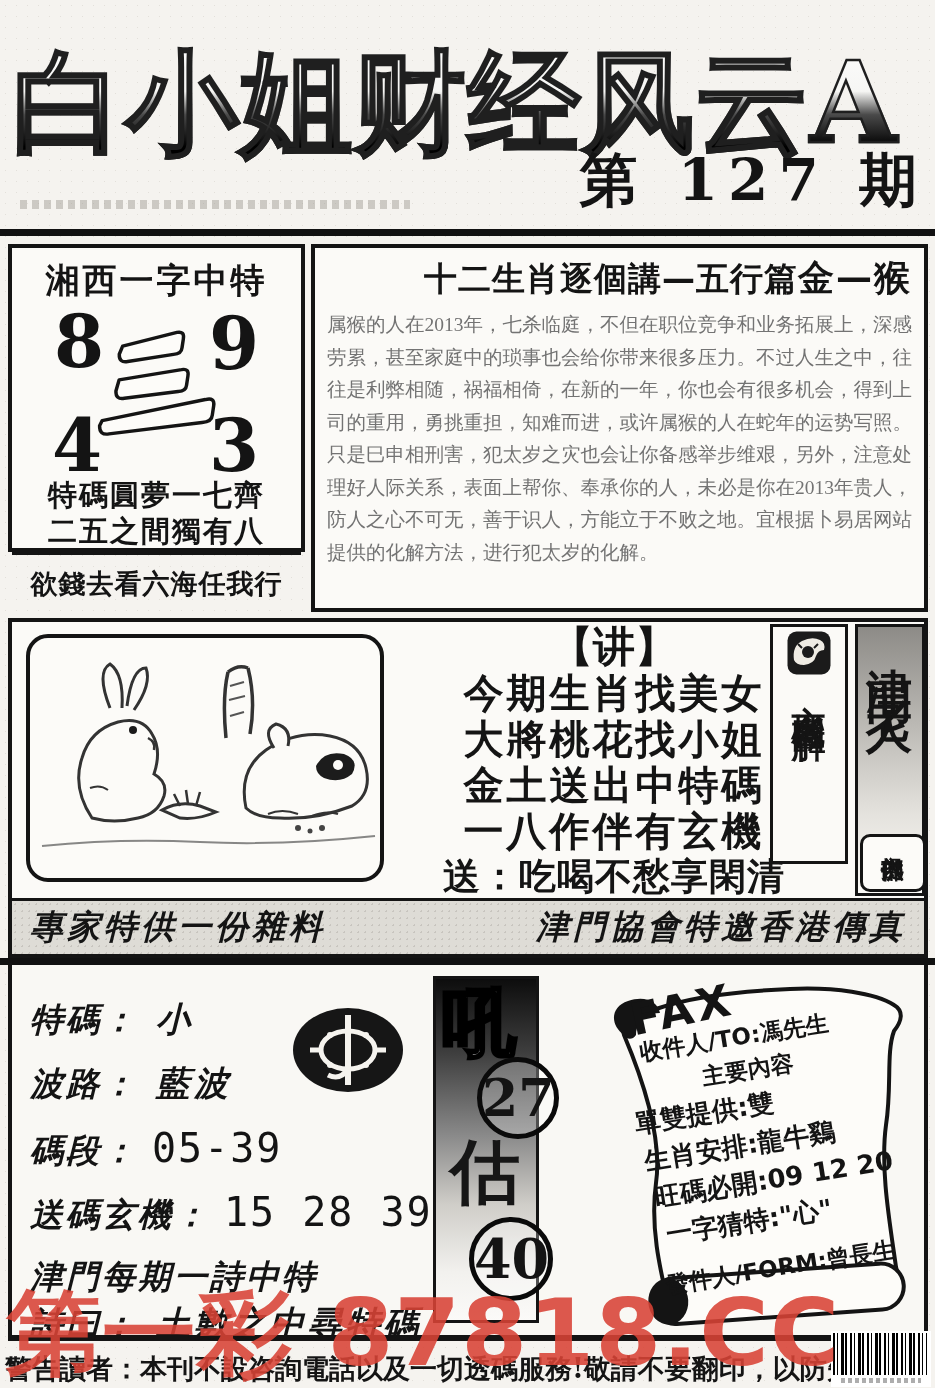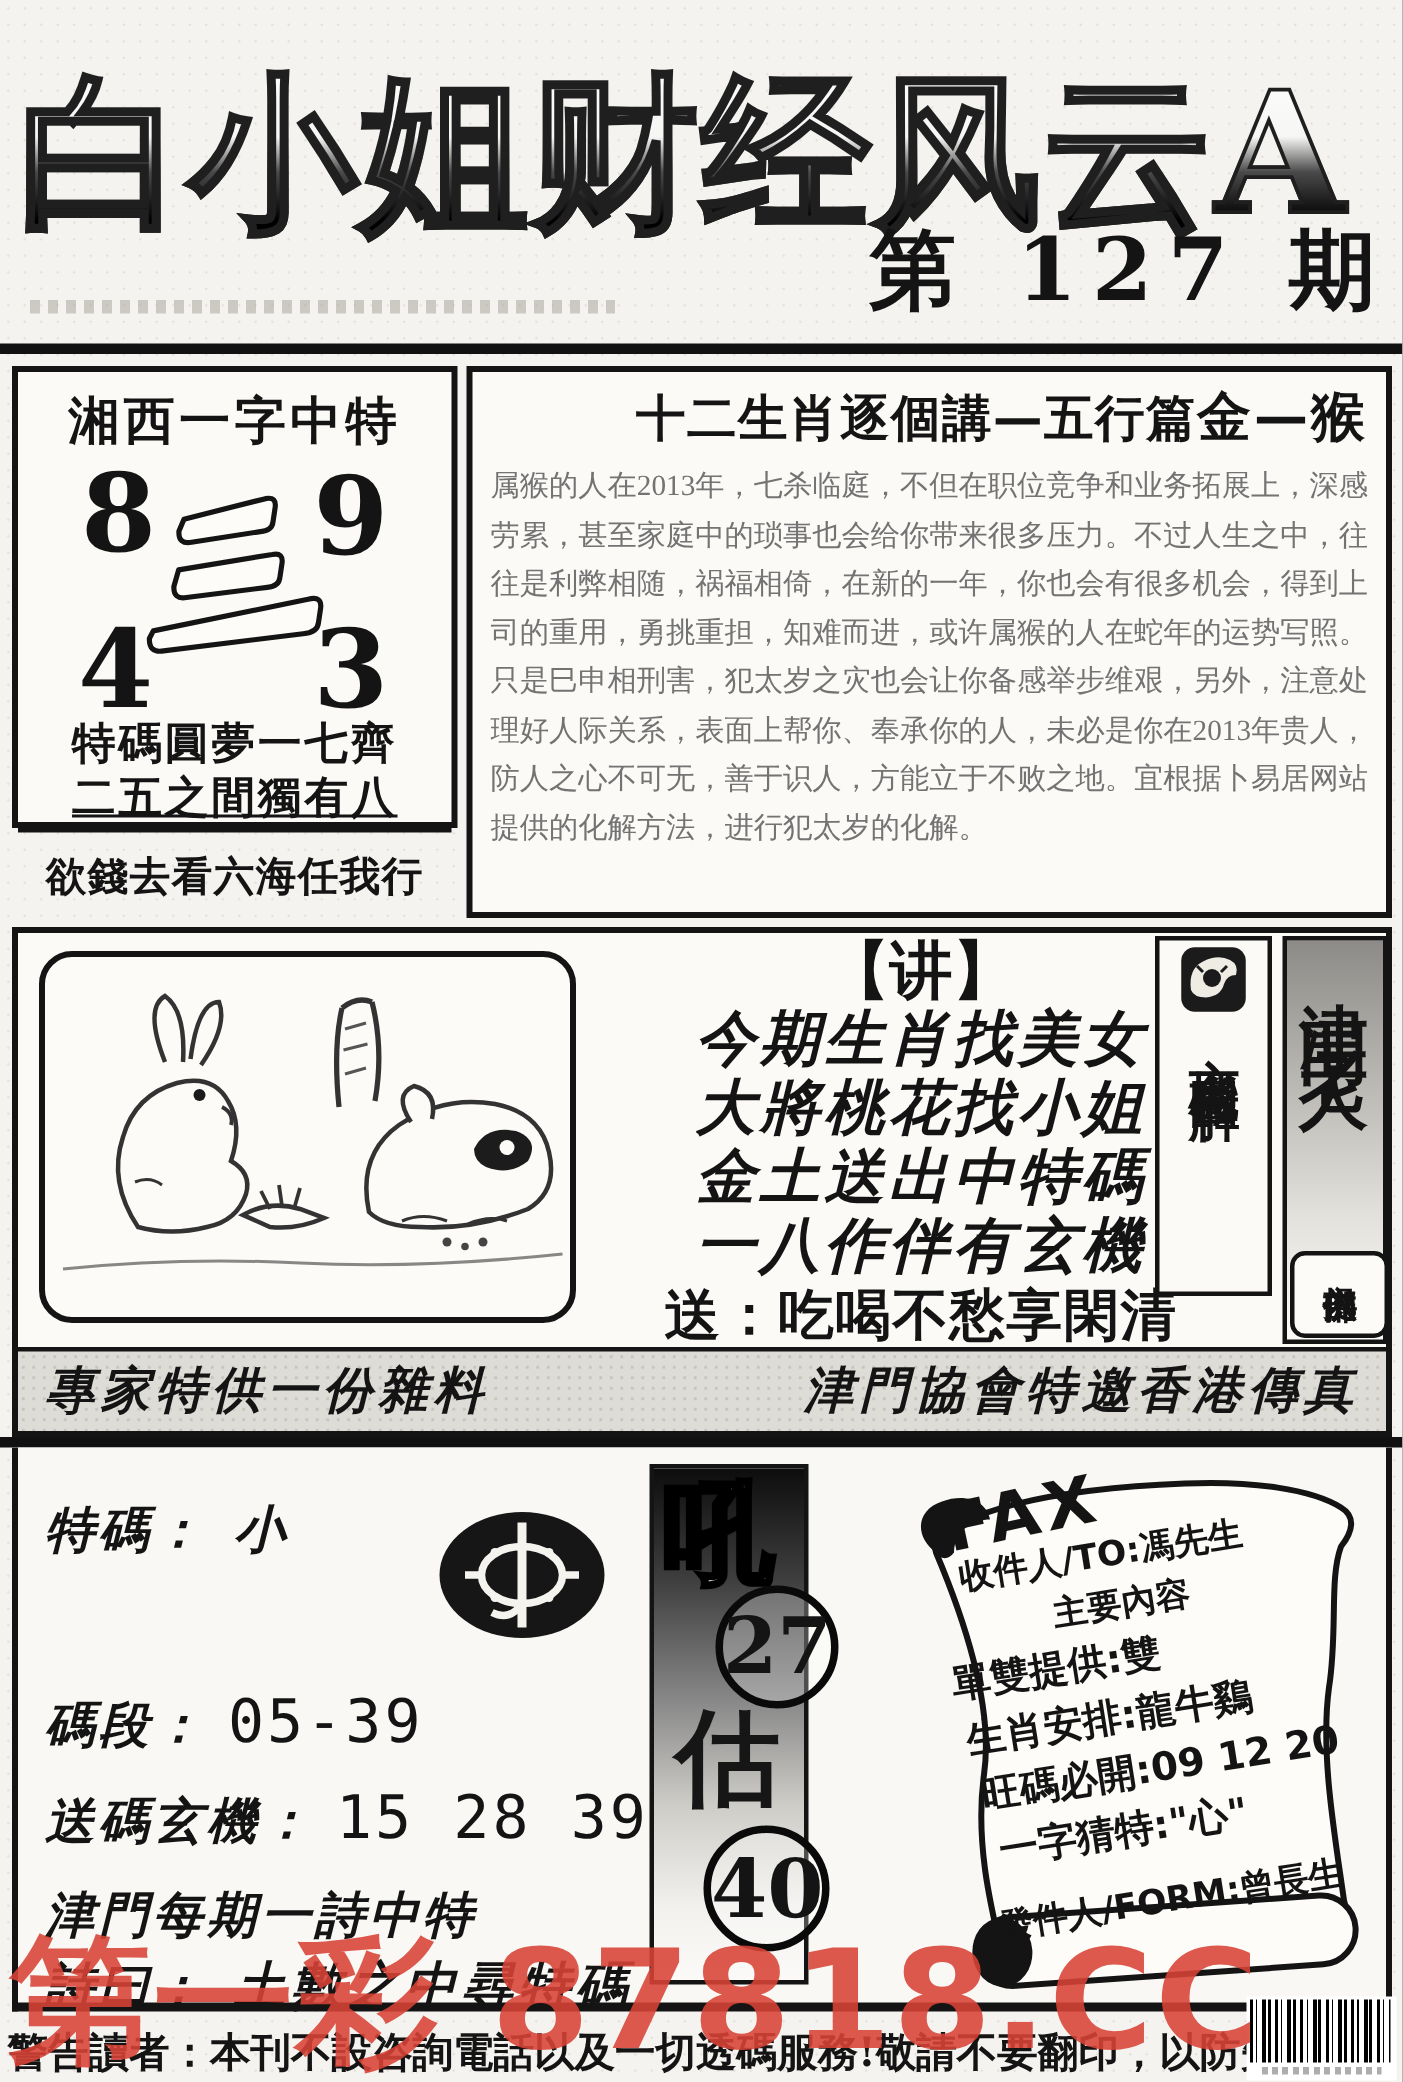--- a/index.html
+++ b/index.html
@@ -38,39 +38,39 @@
   .box{border:4px solid #141414;background:#fbfaf7;box-sizing:border-box;}
   .box-xiangxi{left:8px;top:244px;width:297px;height:308px;}
   .xx-title{left:0;right:0;top:10px;text-align:center;font-weight:900;font-size:34px;
     letter-spacing:3px;font-family:"DejaVu Serif", serif;}
   .xx-num{font-family:"DejaVu Serif", serif;font-weight:600;font-size:72px;line-height:1;}
   .xx-n8{left:42px;top:58px;} .xx-n9{right:42px;top:60px;}
   .xx-n4{left:40px;top:162px;} .xx-n3{right:42px;top:162px;}
   .xx-san{left:76px;top:74px;width:142px;height:128px;}
   .xx-line{left:0;right:0;text-align:center;font-weight:800;font-size:29px;letter-spacing:2px;
     font-family:"DejaVu Serif", serif;}
-  .xx-line1{top:228px;} .xx-line2{top:264px;text-decoration:underline;}
+  .xx-line1{top:228px;} .xx-line2{top:264px;}
   .xx-divider{left:0;right:0;top:302px;height:5px;background:#141414;}
   .xx-footer{left:0;right:0;top:318px;text-align:center;font-weight:800;font-size:27px;
     letter-spacing:1px;font-family:"DejaVu Serif", serif;}
 
   
   .box-article{left:311px;top:244px;width:617px;height:368px;padding:6px 12px;}
   .art-head{display:flex;justify-content:flex-end;align-items:baseline;}
   .art-title{font-weight:900;font-size:33px;letter-spacing:1px;font-family:"DejaVu Sans", sans-serif;}
   .art-tag{font-weight:900;font-size:36px;letter-spacing:2px;font-family:"DejaVu Sans", sans-serif;}
   .art-body{margin-top:6px;font-size:19.5px;line-height:32.5px;text-align:justify;color:#737373;}
 
   
   .box-hint{left:8px;top:618px;width:920px;height:340px;}
   .rabbit-frame{left:14px;top:12px;width:358px;height:248px;border:4px solid #141414;
     border-radius:22px;overflow:hidden;background:#fcfbf8;box-sizing:border-box;}
   .poem{left:382px;top:2px;width:440px;text-align:center;font-family:"DejaVu Serif", serif;}
   .poem-heading{font-weight:900;font-size:42px;line-height:46px;}
-  .poem-line{font-weight:600;font-size:40px;line-height:46px;letter-spacing:3px;font-style:italic;}
+  .poem-line{font-weight:600;font-size:40px;line-height:46px;letter-spacing:3px;}
   .send-line{font-weight:600;font-size:37px;line-height:44px;letter-spacing:1px;}
   .banner-xuanji{left:758px;top:2px;width:78px;height:240px;border:3px solid #141414;
     background:#fbfaf7;display:flex;flex-direction:column;align-items:center;z-index:2;box-sizing:border-box;}
   .seal{width:46px;height:46px;margin-top:3px;}
   .xuanji-label{writing-mode:vertical-rl;font-weight:900;font-size:34px;letter-spacing:8px;
     margin-top:2px;font-family:"DejaVu Serif", serif;}
   .banner-jinmen{left:843px;top:2px;width:70px;height:272px;border:3px solid #141414;
     background:linear-gradient(180deg,#8d8b87 0%,#b9b7b2 35%,#e4e2dd 70%,#fbfaf7 100%);
     text-align:center;z-index:1;box-sizing:border-box;}
   .jinmen-label{writing-mode:vertical-rl;font-weight:800;font-size:46px;letter-spacing:14px;
@@ -229,20 +229,24 @@
   </div>
 
   <div class="abs rule rule-mid"></div>
 
   <div class="abs bottom-sec">
 
     <div class="abs tip-row tip-r1">
       <span class="tip-label">特碼：</span>
       <span class="v-callig">小</span>
     </div>
+    <div class="abs tip-row tip-r2">
+      <span class="tip-label">波路：</span>
+      <span class="v-callig">藍波</span>
+    </div>
     <div class="abs tip-row tip-r3">
       <span class="tip-label">碼段：</span>
       <span class="v-digits">05-39</span>
     </div>
     <div class="abs tip-row tip-r4">
       <span class="tip-label">送碼玄機：</span>
       <span class="v-digits">15 28 39</span>
     </div>
     <div class="abs tip-row tip-r5">
       <span class="tip-label">津門每期一詩中特</span>

